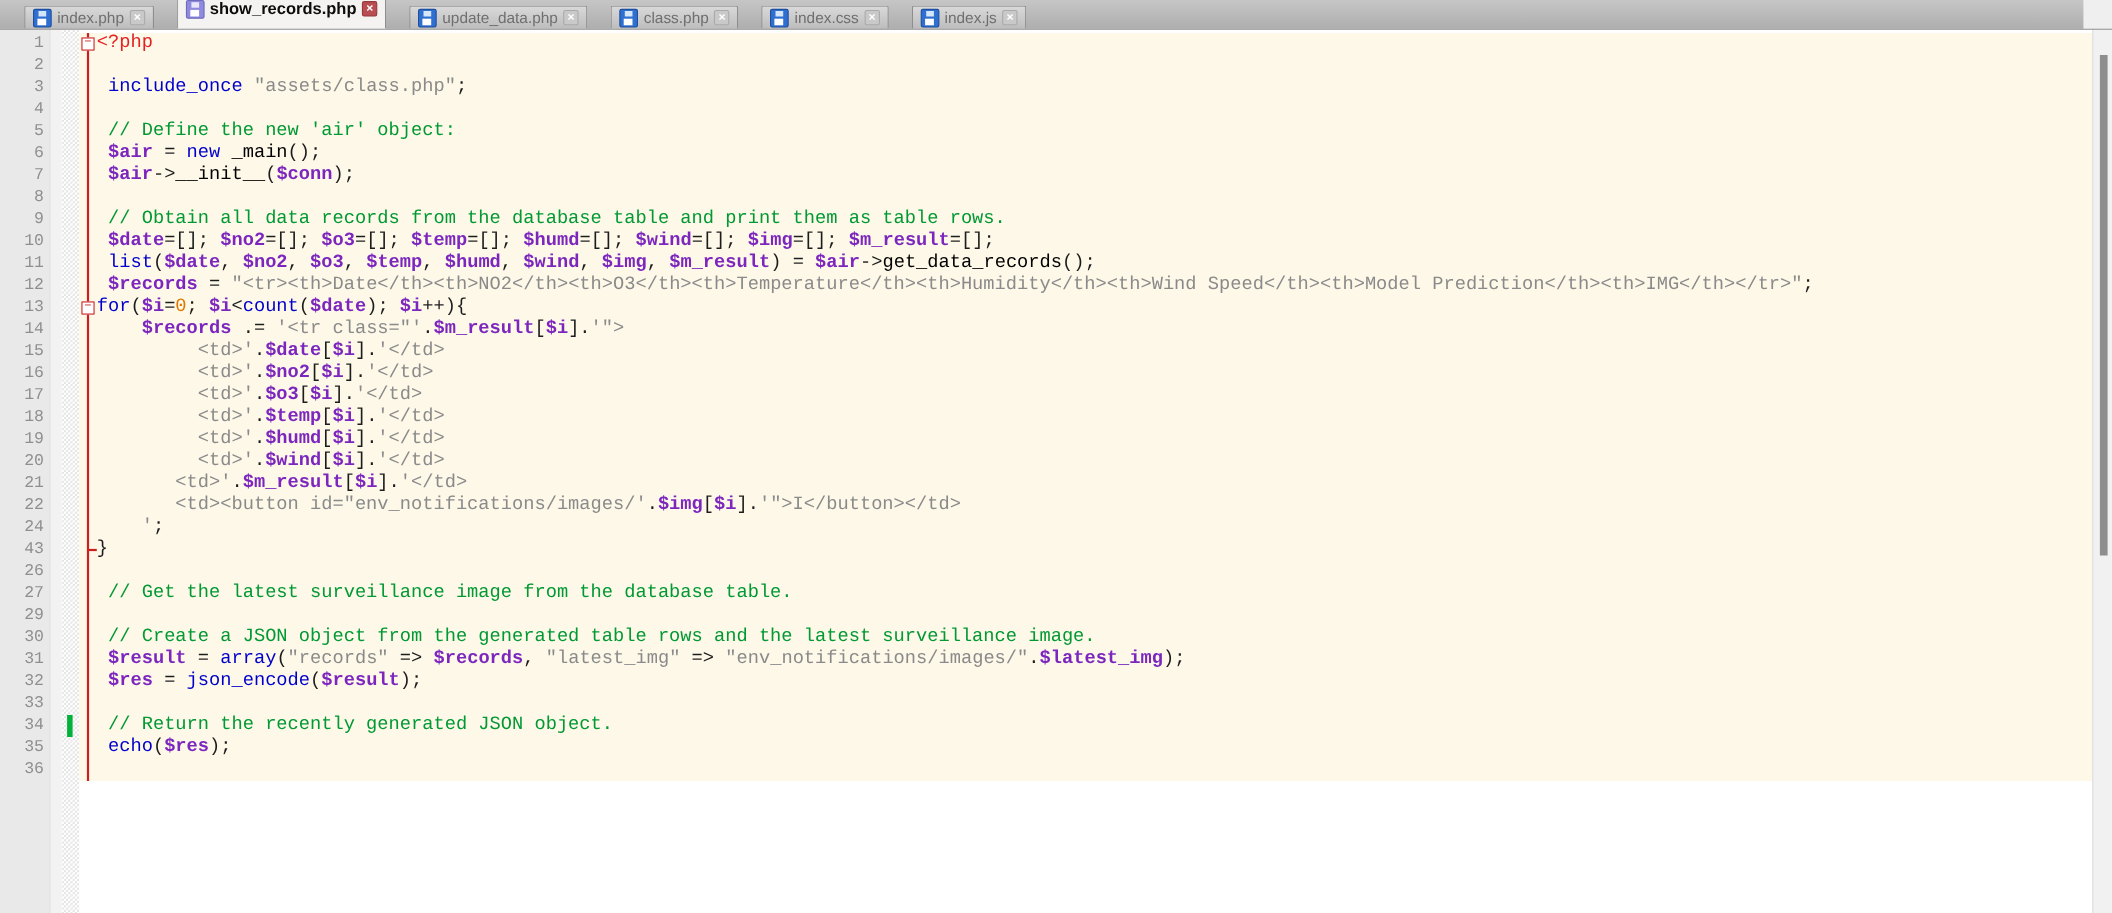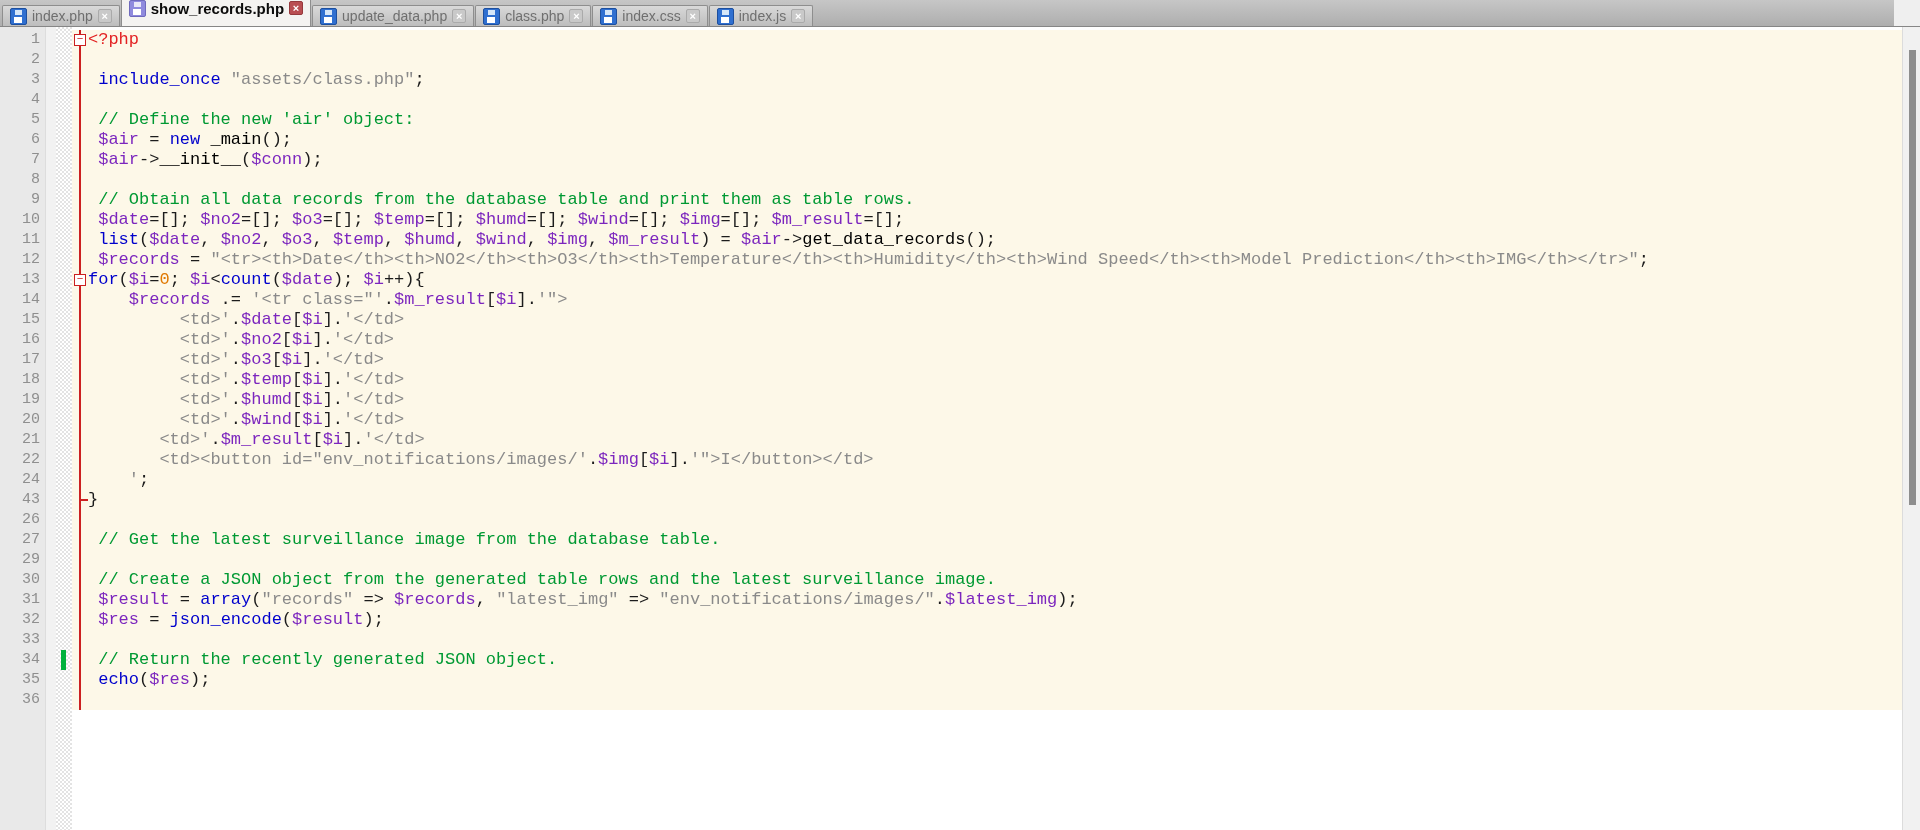--- a/index.html
+++ b/index.html
@@ -12,21 +12,21 @@
     height:27px;background:linear-gradient(#c6c6c6,#aeaeae);
     border-bottom:1px solid #868686;display:flex;align-items:flex-end;
     padding-left:2px;box-sizing:border-box;position:relative;z-index:3;
   }
   .tabbar .corner{position:absolute;right:0;top:0;width:26px;height:26px;background:#efefef;}
   .tab{
     height:21px;display:flex;align-items:center;gap:5px;padding:0 7px;
     background:linear-gradient(#d9d9d9,#bdbdbd);
     border:1px solid #8e8e8e;border-bottom:none;margin-right:1px;
     border-radius:2px 2px 0 0;color:#6f6f6f;font-size:14px;cursor:default;
-    box-sizing:border-box;white-space:nowrap;
+    box-sizing:border-box;white-space:nowrap;margin-left:20px;
   }
   .tab.active{
     height:40px;background:#f4f3f1;border-top:4px solid var(--accent,#faa21b);
     color:#0c0c0c;font-weight:bold;font-size:15px;
   }
   .ficon{position:relative;width:15px;height:15px;border-radius:2px;flex:0 0 auto;}
   .ficon.blue{background:#2f6fd0;border:1px solid #1d4f9e;}
   .ficon.violet{background:#8f8ade;border:1px solid #6f6abc;}
   .ficon::before{content:"";position:absolute;top:1px;left:4px;width:7px;height:5px;background:#d5e6f8;}
   .ficon.violet::before{background:#e8e6f8;}
@@ -64,21 +64,21 @@
   .vline.half{height:11px;}
   .htick{position:absolute;left:8px;top:9px;width:8px;height:2px;background:var(--fold-red,#cc2020);}
   .fbox{
     position:absolute;left:2px;top:4px;width:12px;height:12px;background:#ffffff;
     border:1px solid var(--fold-red,#cc2020);color:var(--fold-red,#cc2020);
     font-size:11px;line-height:9px;text-align:center;box-sizing:border-box;z-index:2;
   }
   
   .t-g{color:var(--c-g,#e32222);}
   .t-k{color:var(--c-k,#0000cc);font-weight:normal;}
-  .t-v{color:var(--c-v,#7c26be);}
+  .t-v{color:var(--c-v,#7c26be);font-weight:bold;}
   .t-s{color:var(--c-s,#8a8a8a);}
   .t-c{color:var(--c-c,#009933);text-align:right;}
   .t-n{color:var(--c-n,#e07800);}
   .t-o{color:#1c1c1c;}
   .t-p{color:#000000;}
   
   .sbar{position:absolute;right:0;top:0;width:18px;height:100%;background:#f1f1f1;border-left:1px solid #dcdcdc;box-sizing:border-box;}
   .sthumb{position:absolute;right:4px;top:23px;width:7px;height:455px;background:#8e8e8e;}
 </style>
 </head>

